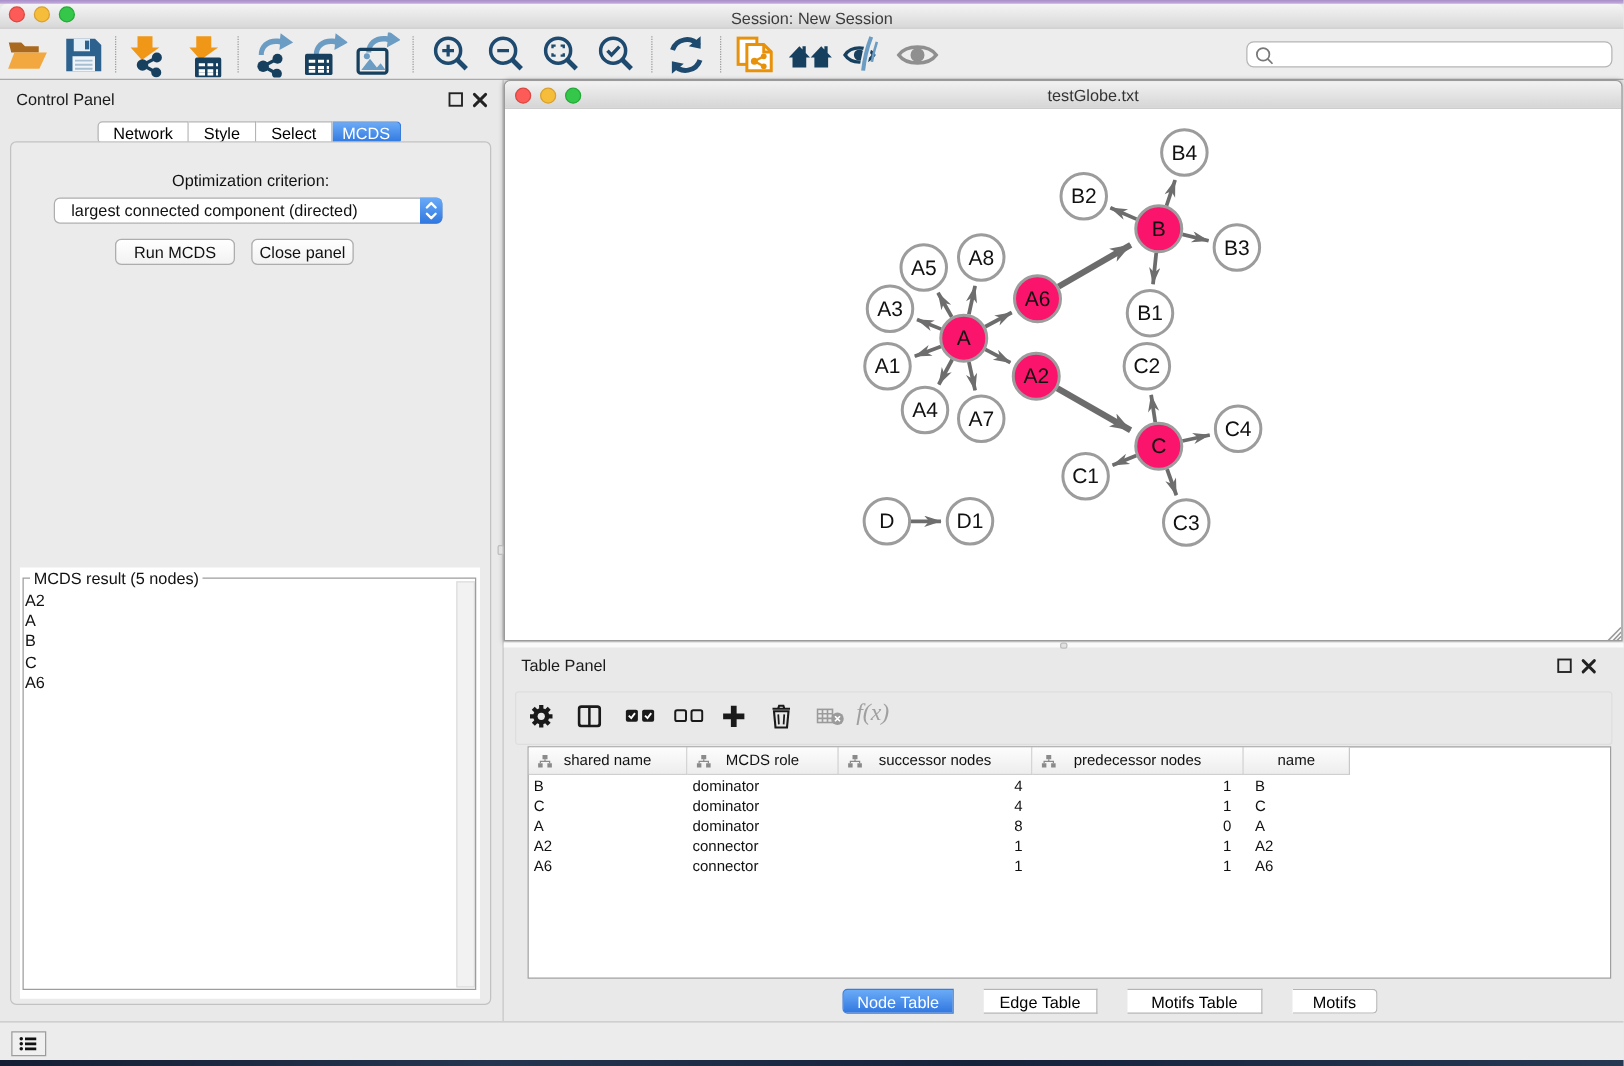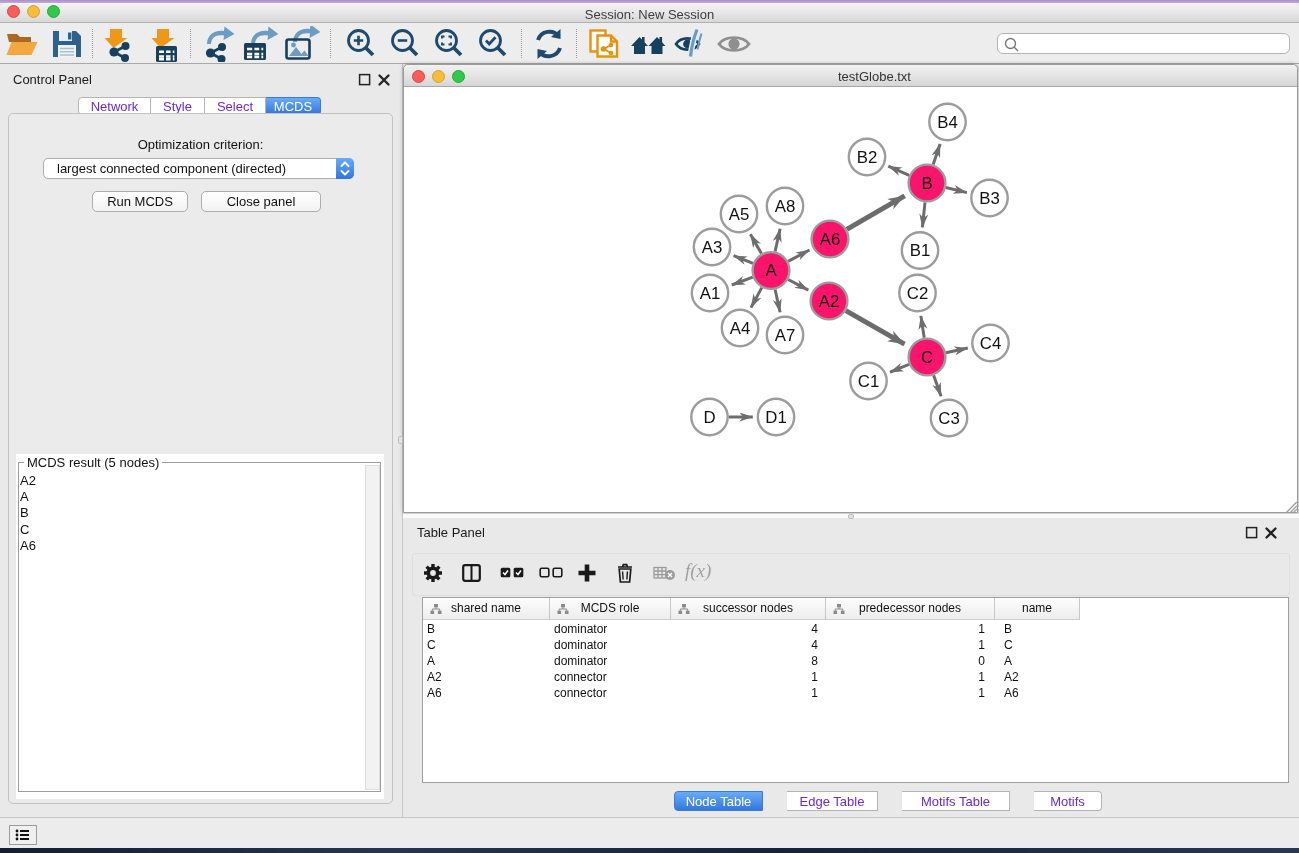--- a/index.html
+++ b/index.html
@@ -21,21 +21,21 @@
 .sep { position:absolute; top:6px; height:29px; width:0; border-left:1px dotted #9a9a9a; }
 .ticon { position:absolute; top:3px; width:36px; height:36px; }
 
 #search { left:997px; top:10px; width:293px; height:21px; background:#fff; border:1px solid #b5b5b5; border-radius:6px; }
 
 #cpanel { left:0; top:64px; width:403px; height:753px; background:#e9e9e9; border-right:1px solid #c6c6c6; }
 .phead { font-size:13px; color:#1a1a1a; }
 .wicons { position:absolute; }
 
 .tabrow { position:absolute; display:flex; height:18px; }
-.tab { font-size:13px; color:#6d28d9; background:#fff; border:1px solid #b4b4b4; border-left:none; line-height:17px; text-align:center; }
+.tab { font-size:13px; color:#000000; background:#fff; border:1px solid #b4b4b4; border-left:none; line-height:17px; text-align:center; }
 .tab.first { border-left:1px solid #b4b4b4; border-radius:4px 0 0 4px; }
 .tab.last { border-radius:0 4px 4px 0; }
 .tab.sel { background:linear-gradient(#6aabf7,#3178e0); color:#fff; border-color:#3a7cd8; }
 #cp-content { left:8px; top:49px; width:385px; height:691px; background:#ebebeb; border:1px solid #c2c2c2; border-radius:5px; }
 #opt-label { left:0; top:73px; width:401px; text-align:center; font-size:13px; color:#111; }
 #opt-select { left:43px; top:94px; width:311px; height:21px; background:#fff; border:1px solid #aeaeae; border-radius:5px; font-size:13px; color:#111; line-height:19px; padding-left:13px; }
 #opt-spin { right:-1px; top:-1px; width:18px; height:21px; background:linear-gradient(#6aabf7,#2f77e0); border-radius:0 5px 5px 0; }
 .btn { position:absolute; height:21px; background:linear-gradient(#ffffff,#f2f2f2); border:1px solid #adadad; border-radius:5px; font-size:13px; color:#111; text-align:center; line-height:19px; }
 
 #result-panel { left:16px; top:390px; width:368px; height:345px; background:#fff; }
@@ -196,21 +196,21 @@
   </div>
   <div class="abs" id="cp-content"></div>
   <div class="abs" id="opt-select">largest connected component (directed)
     <div class="abs" id="opt-spin"><svg width="18" height="21" viewBox="0 0 18 21">
           <path d="M5.5 8 L9 4.5 L12.5 8" fill="none" stroke="#fff" stroke-width="1.9" stroke-linecap="round" stroke-linejoin="round"></path>
           <path d="M5.5 13 L9 16.5 L12.5 13" fill="none" stroke="#fff" stroke-width="1.9" stroke-linecap="round" stroke-linejoin="round"></path>
         </svg></div>
   </div>
   <div class="abs" id="opt-label">Optimization criterion:</div>
   <div class="btn" style="left:92px; top:127px; width:96px;">Run MCDS</div>
-  <div class="btn" style="left:201px; top:127px; width:120px;">Close panel</div>
+  <div class="btn" style="left:201px; top:127px; width:82px;">Close panel</div>
   <div class="abs" id="result-panel">
     <div id="result-border"></div>
     <div id="result-title">MCDS result (5 nodes)</div>
     <div id="result-list">A2<br>A<br>B<br>C<br>A6</div>
     <div id="result-scroll"></div>
   </div>
 </div>
 
 <div class="abs" id="netwin">
   <div id="net-titlebar">

